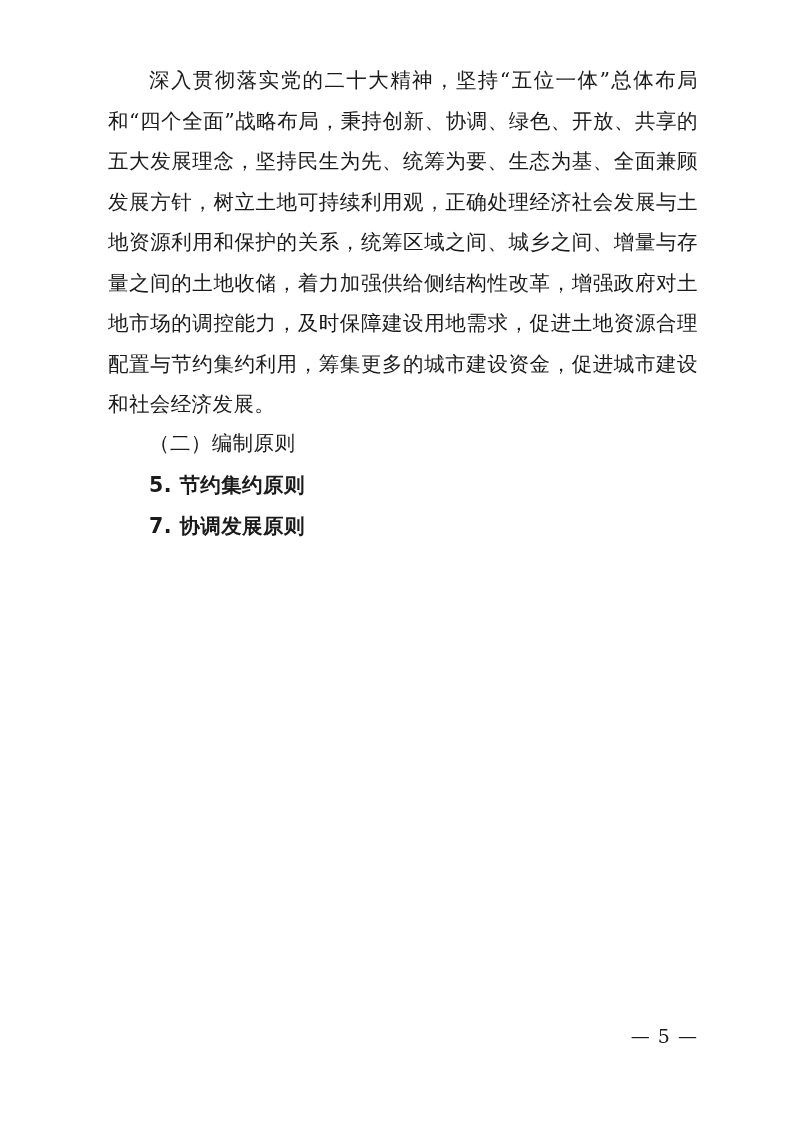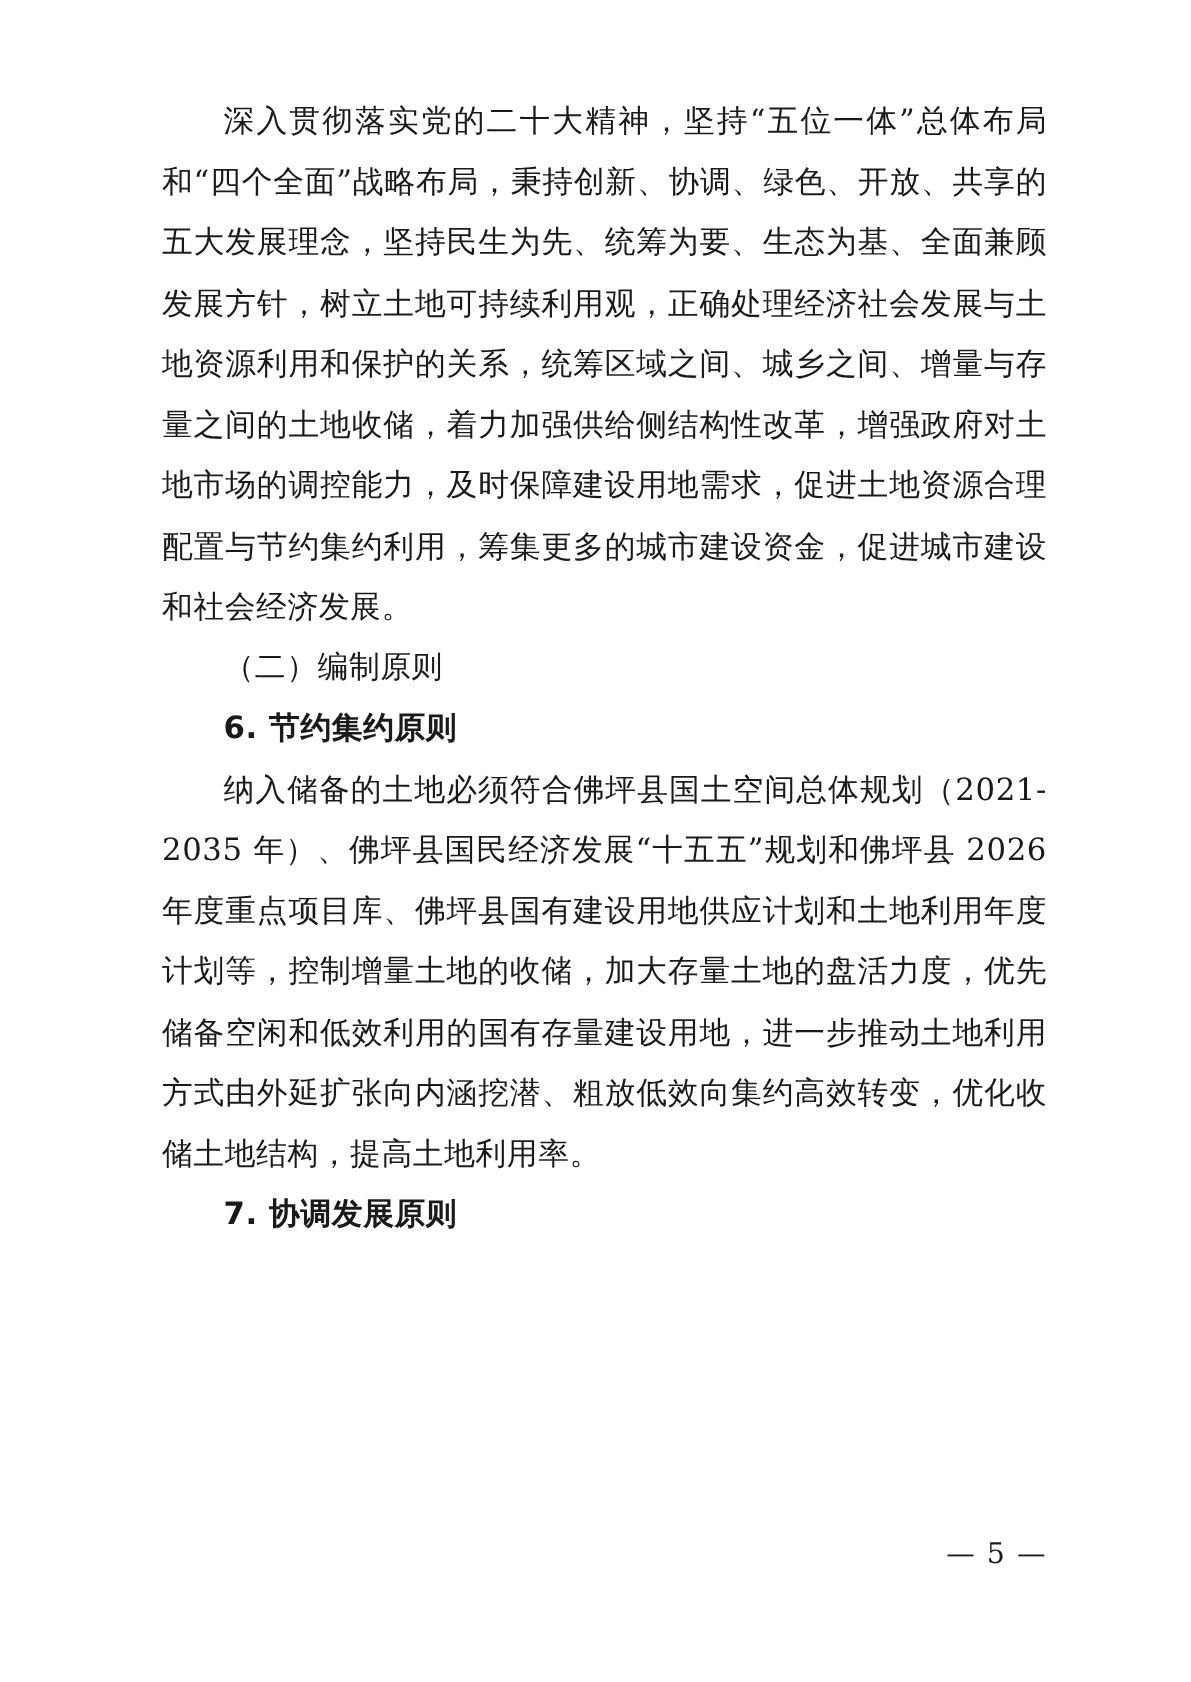--- a/index.html
+++ b/index.html
@@ -33,21 +33,21 @@
     margin: 0;
     text-indent: 2em;
     font-family: "DejaVu Serif", "Liberation Serif", serif;
   }
   .heading-num {
     font-size: 20.5px;
     line-height: 40.5px;
     letter-spacing: 0.4px;
     margin: 0;
     text-indent: 2em;
-    font-family: Liberation Serif, serif;
+    font-family: Liberation Mono, monospace;
   }
   .heading-bold {
     font-size: 20.5px;
     line-height: 40.5px;
     letter-spacing: 0.4px;
     margin: 0;
     text-indent: 2em;
     font-weight: bold;
     font-family: "DejaVu Sans", "Liberation Sans", sans-serif;
   }
@@ -60,18 +60,17 @@
     font-family: "DejaVu Serif", "Liberation Serif", serif;
     color: #1a1a1a;
   }
 </style>
 </head>
 <body>
 
 <div class="page">
   <p class="body-text">深入贯彻落实党的二十大精神，坚持“五位一体”总体布局和“四个全面”战略布局，秉持创新、协调、绿色、开放、共享的五大发展理念，坚持民生为先、统筹为要、生态为基、全面兼顾发展方针，树立土地可持续利用观，正确处理经济社会发展与土地资源利用和保护的关系，统筹区域之间、城乡之间、增量与存量之间的土地收储，着力加强供给侧结构性改革，增强政府对土地市场的调控能力，及时保障建设用地需求，促进土地资源合理配置与节约集约利用，筹集更多的城市建设资金，促进城市建设和社会经济发展。</p>
   <p class="heading-num">（二）编制原则</p>
-  <p class="heading-bold">6. 节约集约原则</p>
-  <p class="body-text">纳入储备的土地必须符合佛坪县国土空间总体规划（2021-2035 年）、佛坪县国民经济发展“十五五”规划和佛坪县 2026 年度重点项目库、佛坪县国有建设用地供应计划和土地利用年度计划等，控制增量土地的收储，加大存量土地的盘活力度，优先储备空闲和低效利用的国有存量建设用地，进一步推动土地利用方式由外延扩张向内涵挖潜、粗放低效向集约高效转变，优化收储土地结构，提高土地利用率。</p>
+  <p class="heading-bold">5. 节约集约原则</p>
   <p class="heading-bold">7. 协调发展原则</p>
 </div>
 
 <div class="footer">— 5 —</div>
 
 </body></html>

